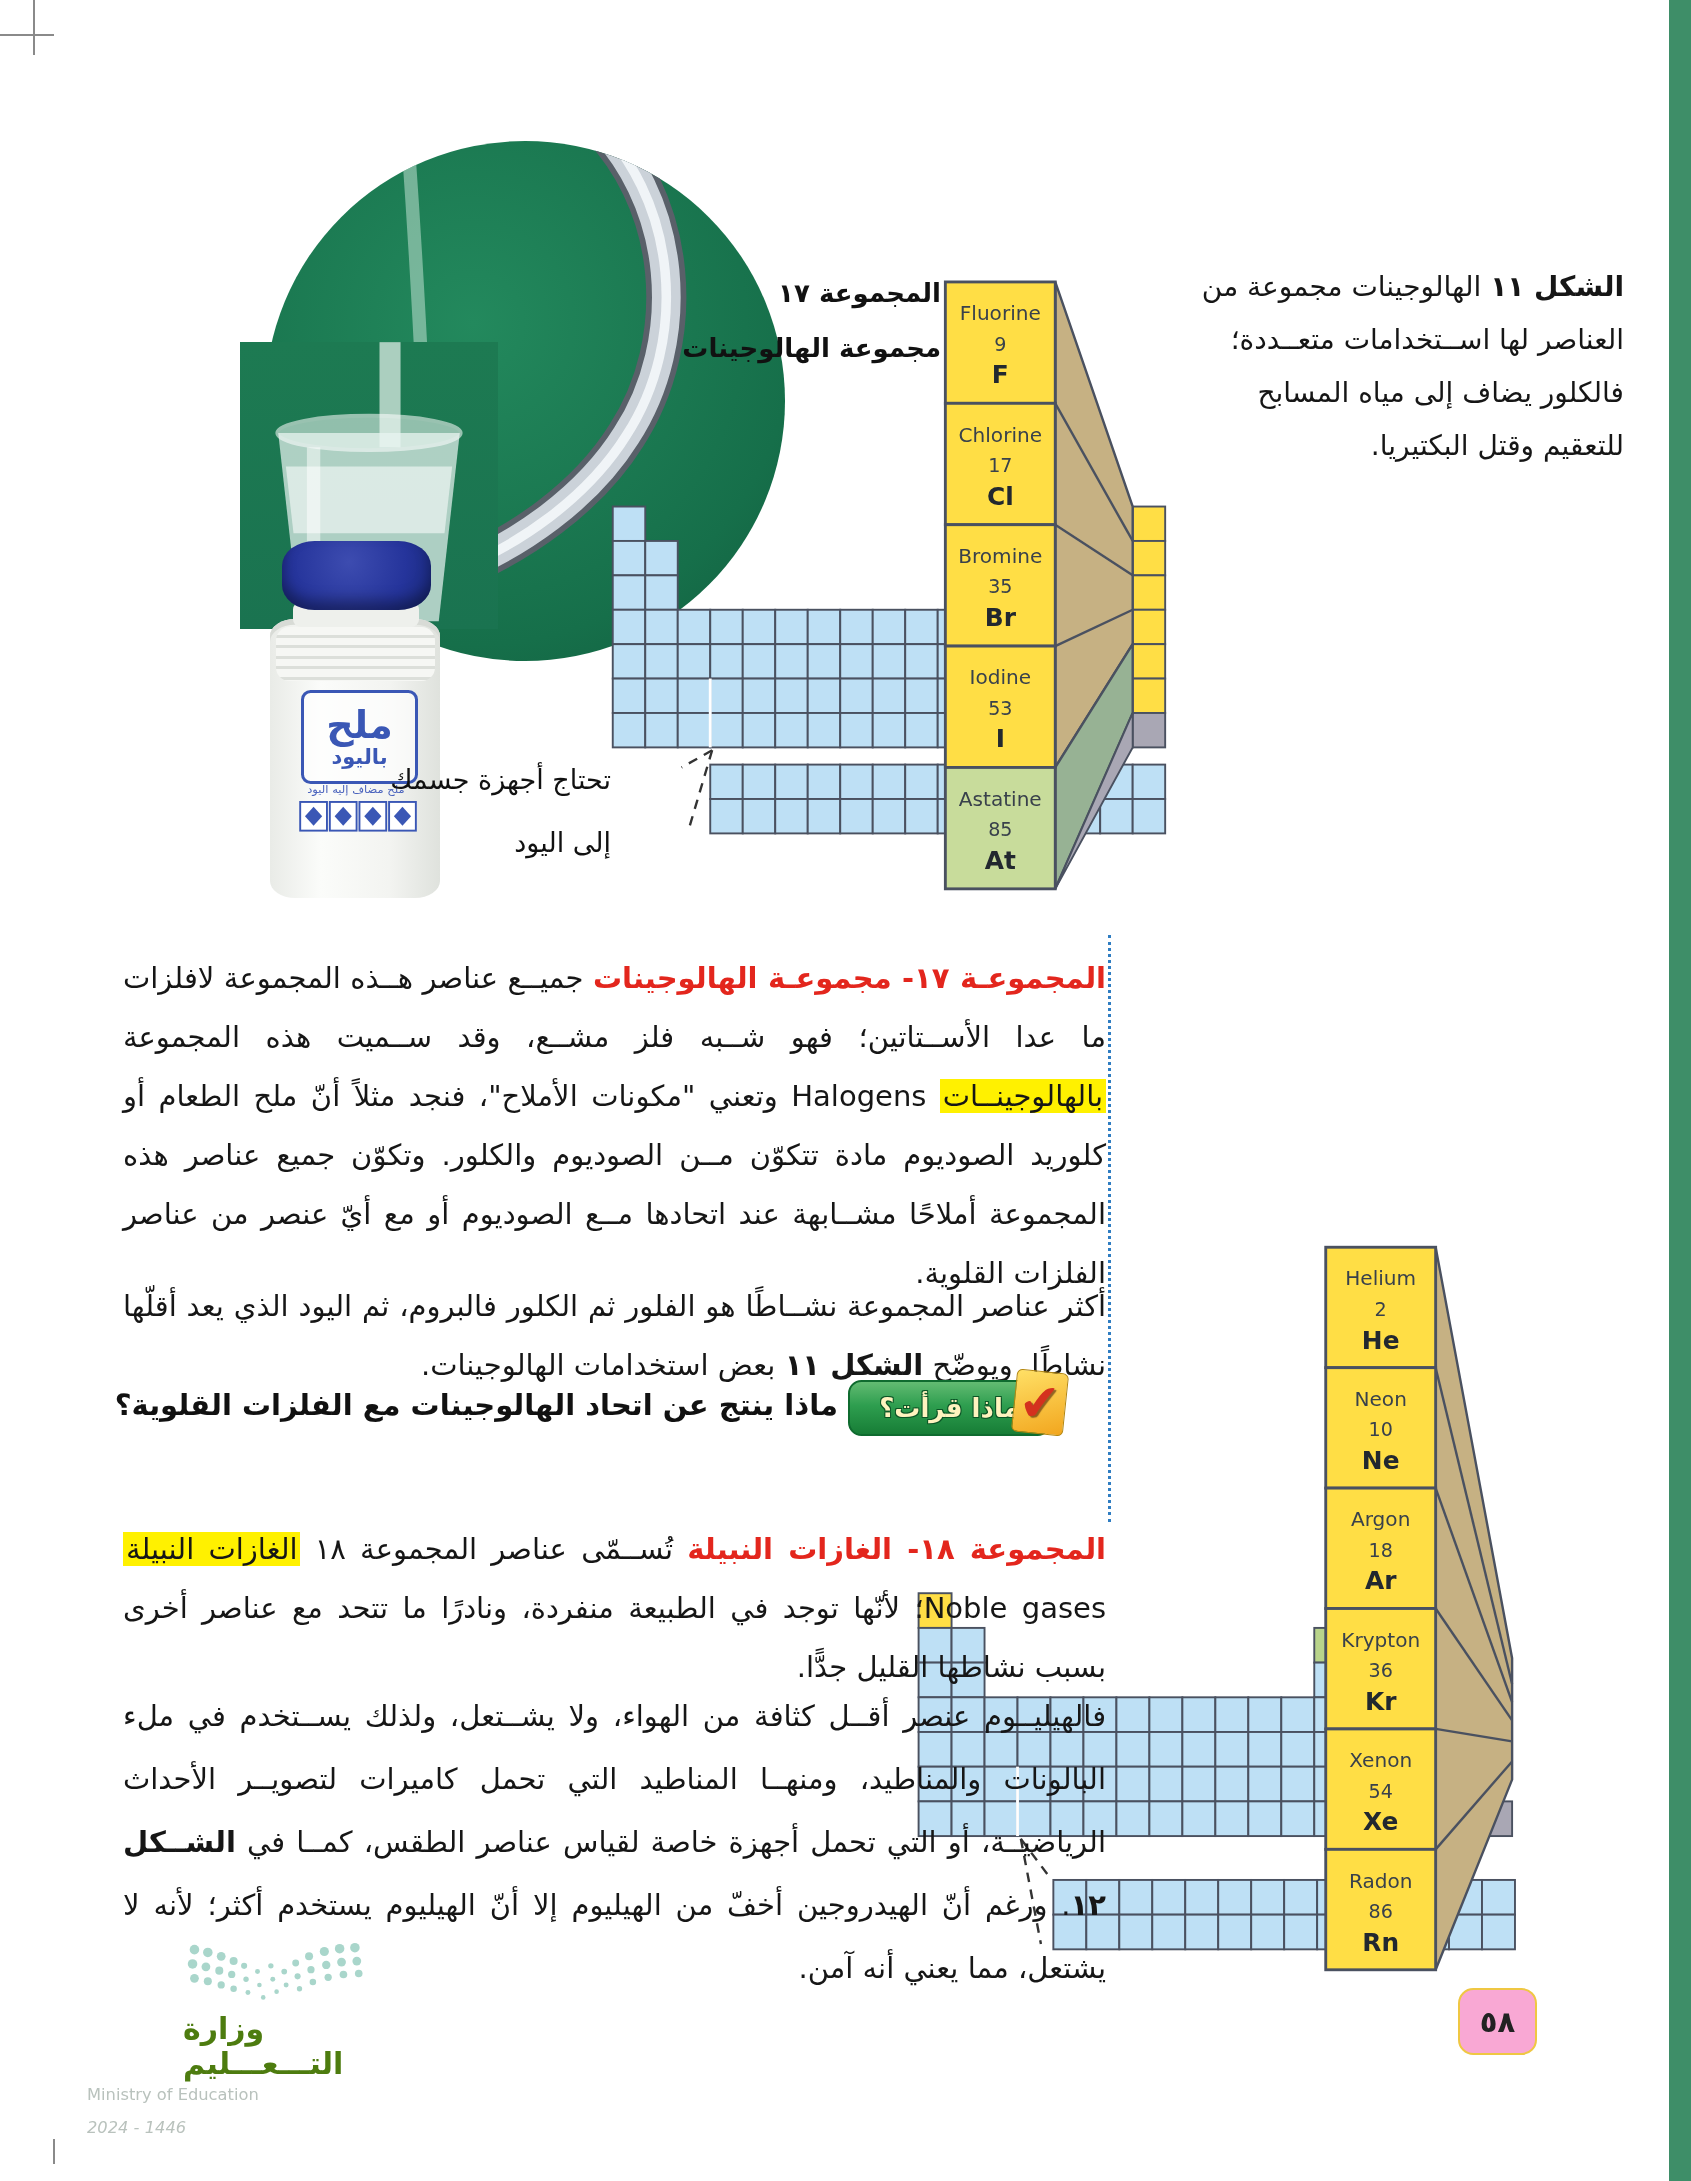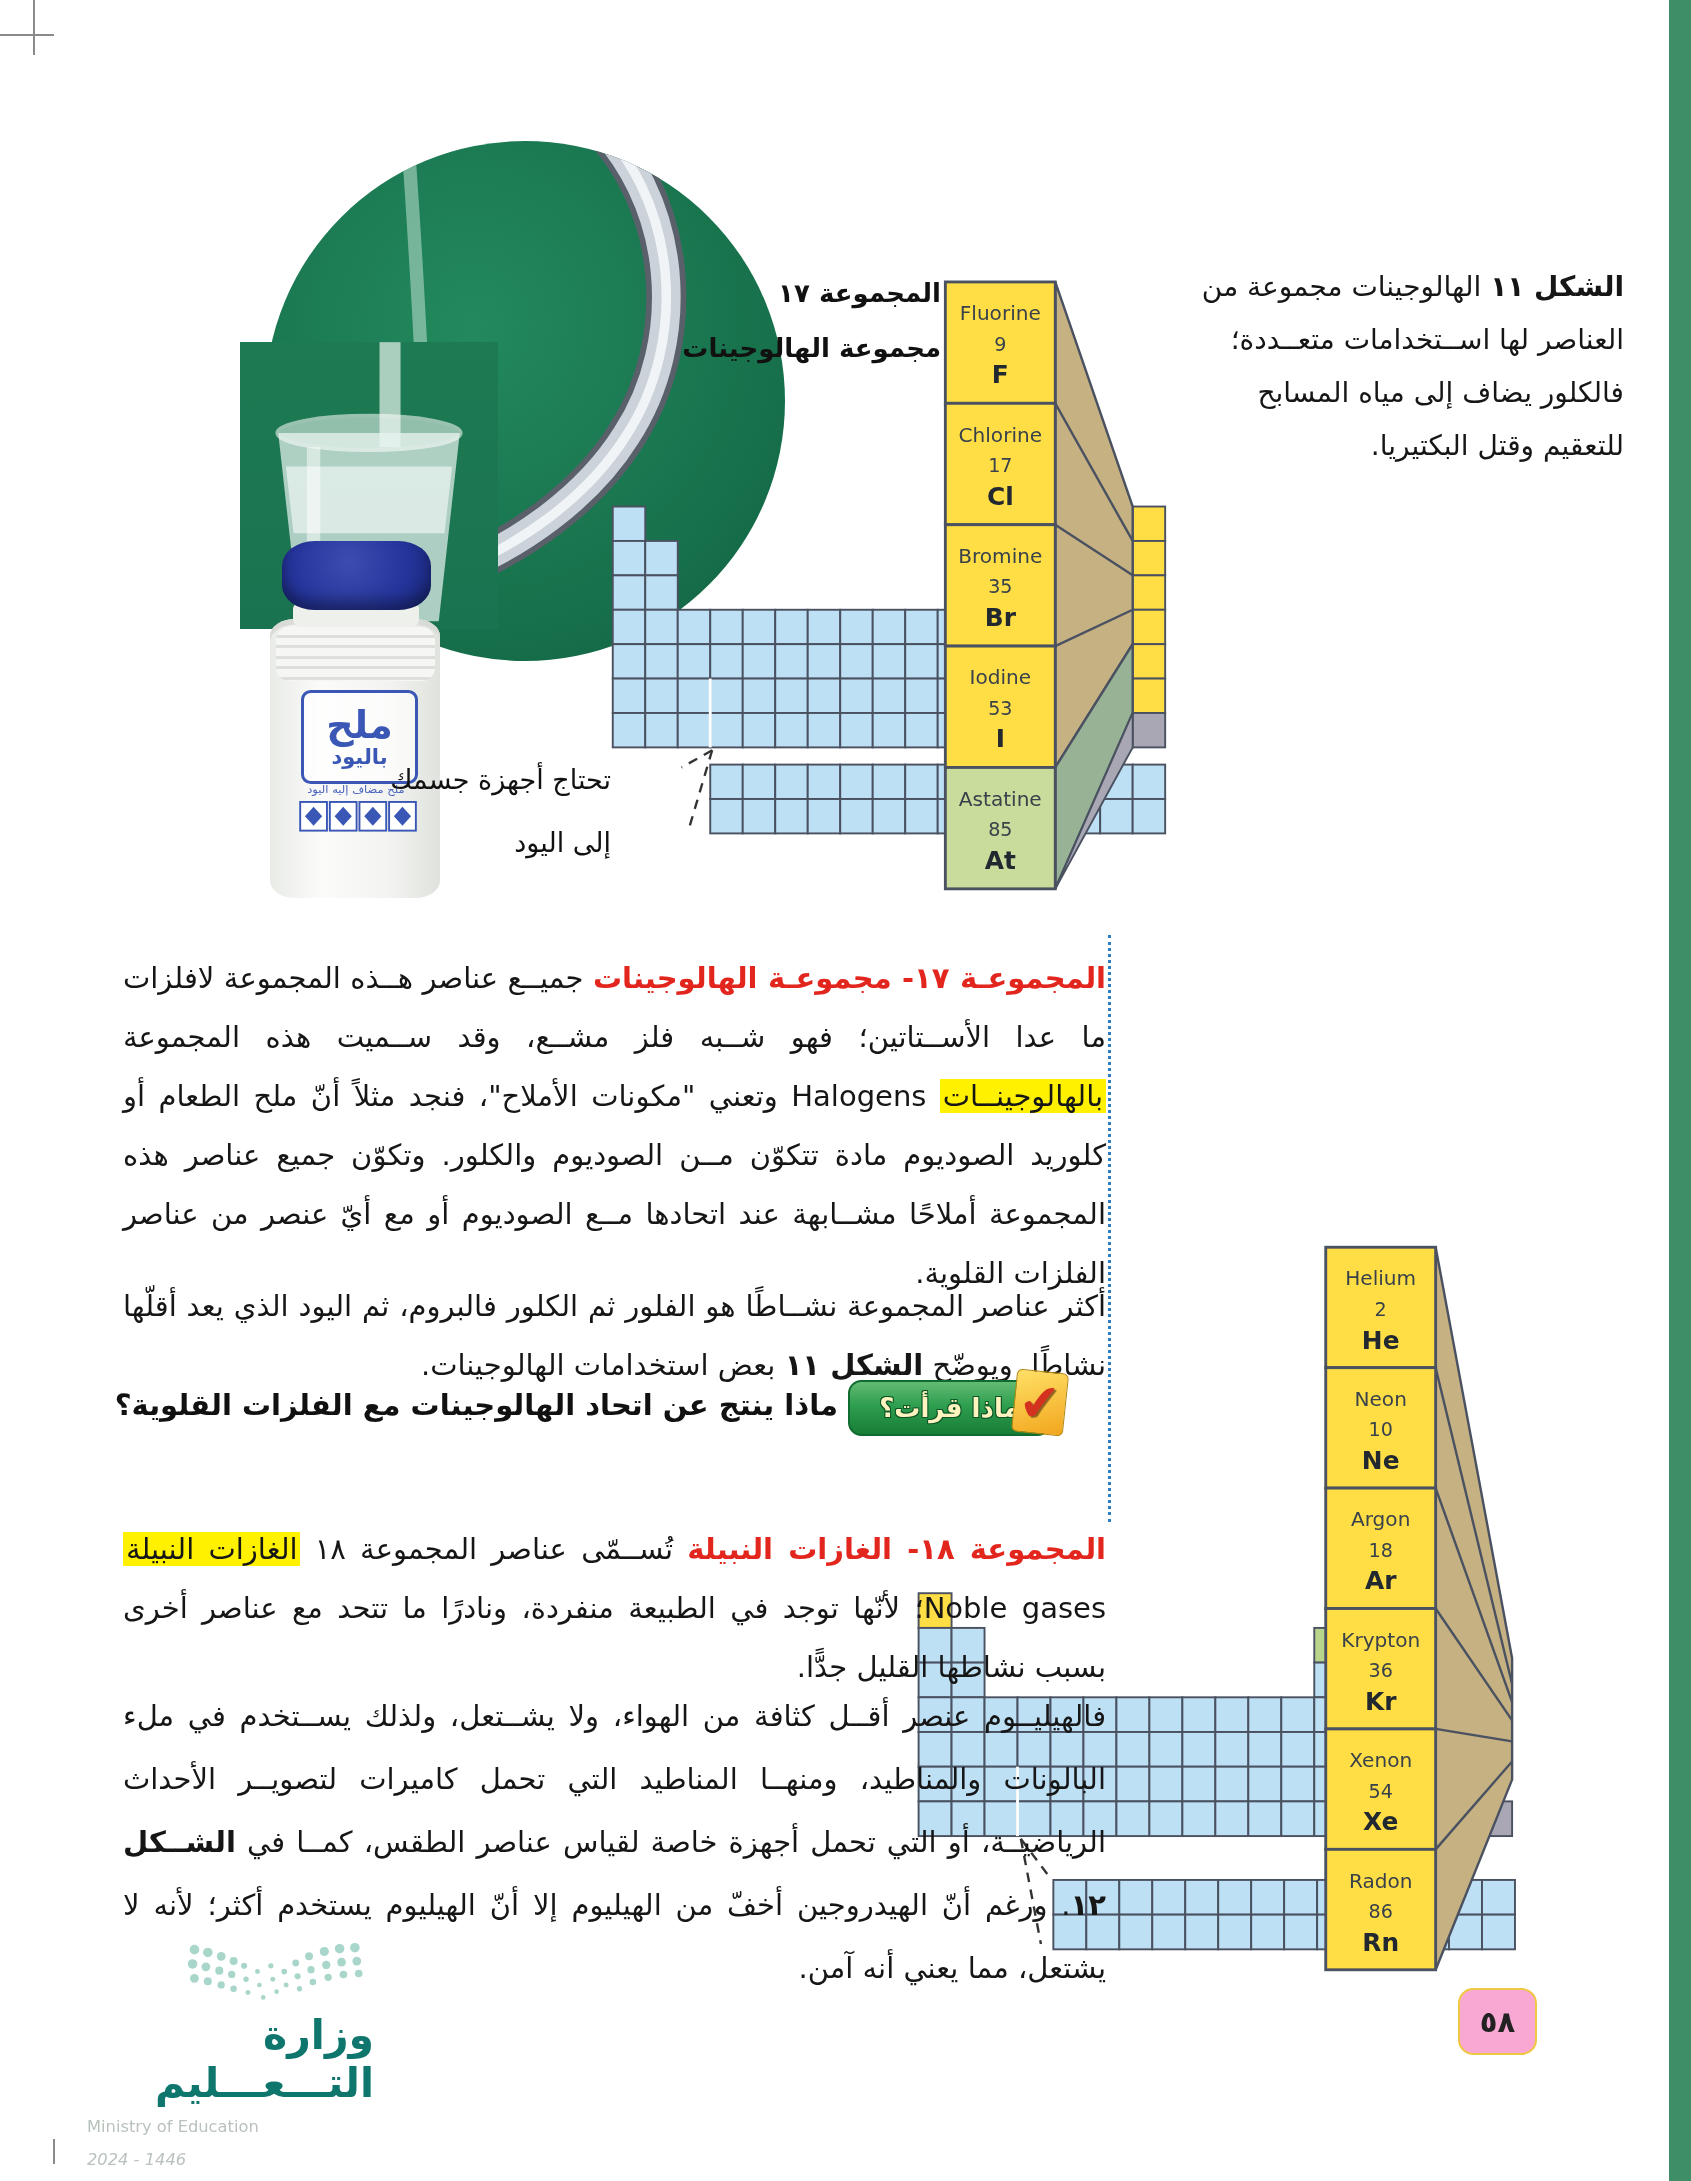--- a/index.html
+++ b/index.html
@@ -56,22 +56,22 @@
       background:repeating-linear-gradient(#f6f7f4 0 7.6px,#dcdfda 7.6px 10.5px);border-radius:13.4px;}
   #bottle .labelframe{position:absolute;left:31px;top:155px;width:111px;height:88px;
       border:3.8px solid #3A57B5;border-radius:9.6px;background:rgba(255,255,255,.65);
       display:flex;flex-direction:column;align-items:center;justify-content:center;}
   #bottle .labelframe .l1{color:#3A57B5;font-weight:bold;font-size:38px;line-height:40px;}
   #bottle .labelframe .l2{color:#3A57B5;font-weight:bold;font-size:21px;line-height:25px;}
   #bottle .smalltext{position:absolute;left:19px;top:247px;width:134px;text-align:center;
       color:#4a63bd;font-size:11.5px;transform:scaleY(.9);filter:blur(0.4px);}
   
   #footer{position:absolute;left:88px;top:1940px;width:287px;}
-  #footer .moe-ar{color:#0f766e;font-size:41px;font-weight:bold;text-align:right;width:191px;}
-  #footer .moe-en{color:#b9c2bd;font-size:16.3px;margin-top:10px;direction:ltr;text-align:left;}
+  #footer .moe-ar{color:#4d7c0f;font-size:30px;font-weight:bold;text-align:left;width:191px;}
+  #footer .moe-en{color:#b9c2bd;font-size:16.3px;margin-top:4px;direction:ltr;text-align:left;}
   #footer .moe-yr{color:#b9c2bd;font-size:16.3px;margin-top:14px;direction:ltr;text-align:left;font-style:italic;}
   #page-badge{position:absolute;left:1459px;top:1988px;width:75px;height:63px;border:2.9px solid #EFC743;
       border-radius:15.3px;background:#f9a8d4;display:flex;align-items:center;justify-content:center;
       font-size:29px;font-weight:bold;color:#222;}
   svg text{font-family:"DejaVu Sans","Liberation Sans",sans-serif;}
 </style>
 </head>
 <body>
 
 <div id="page">

